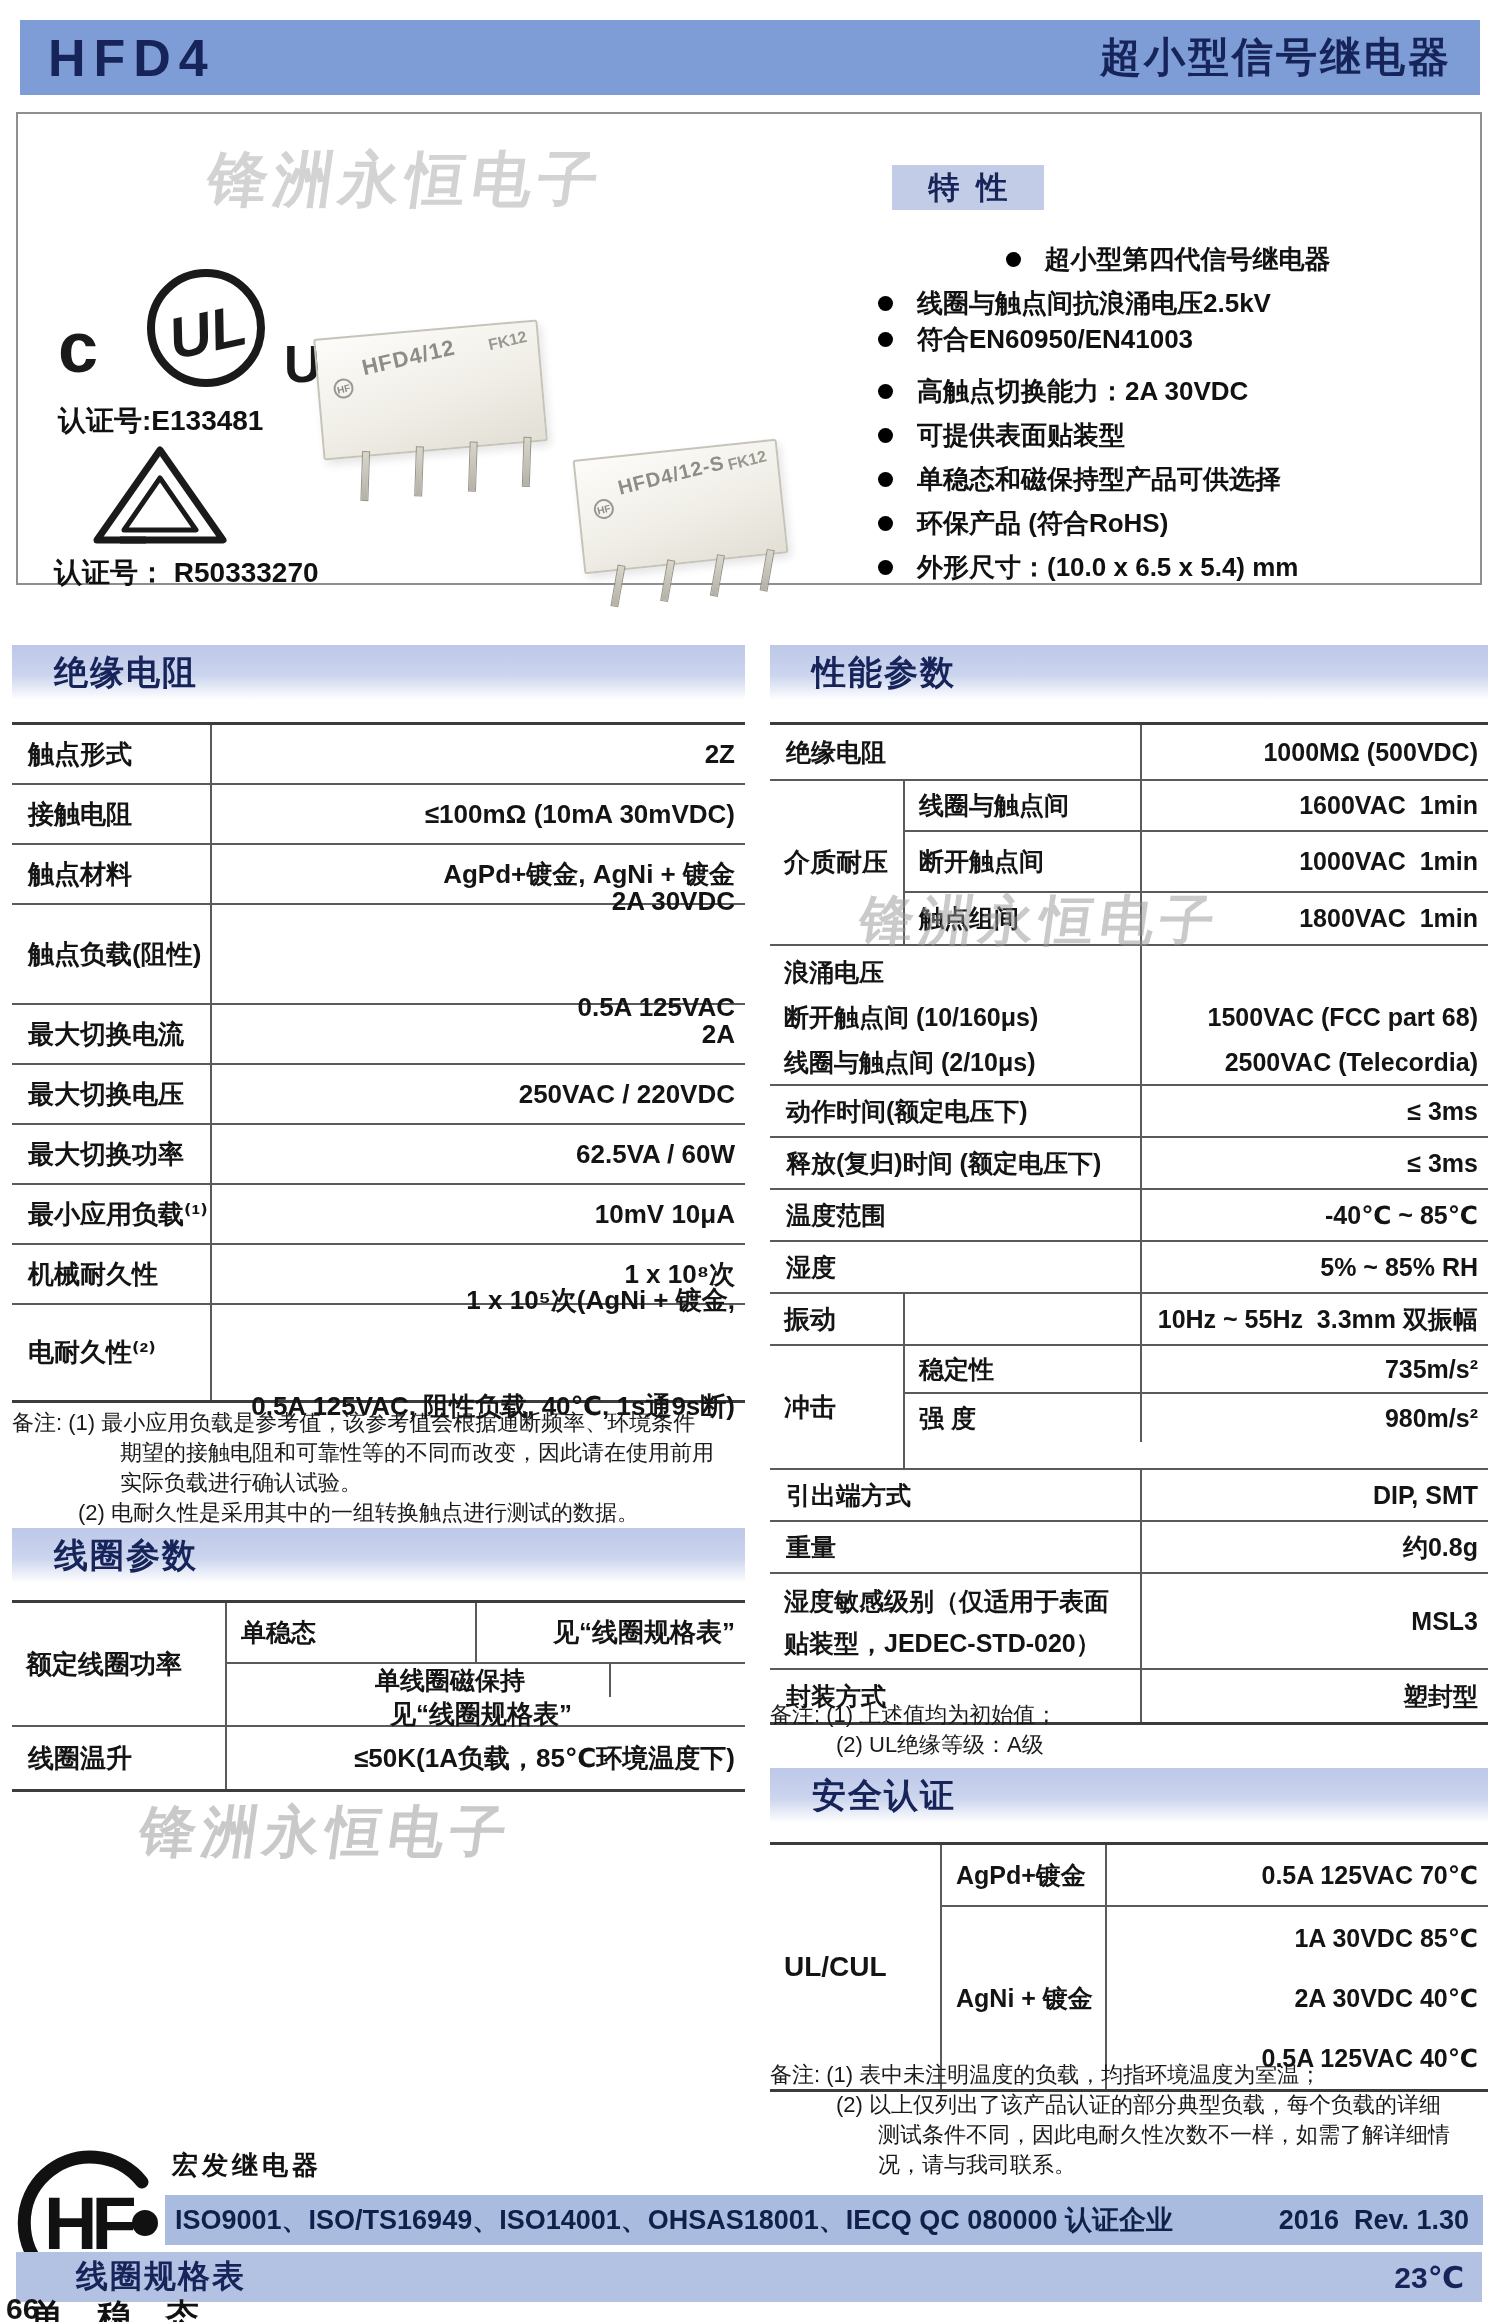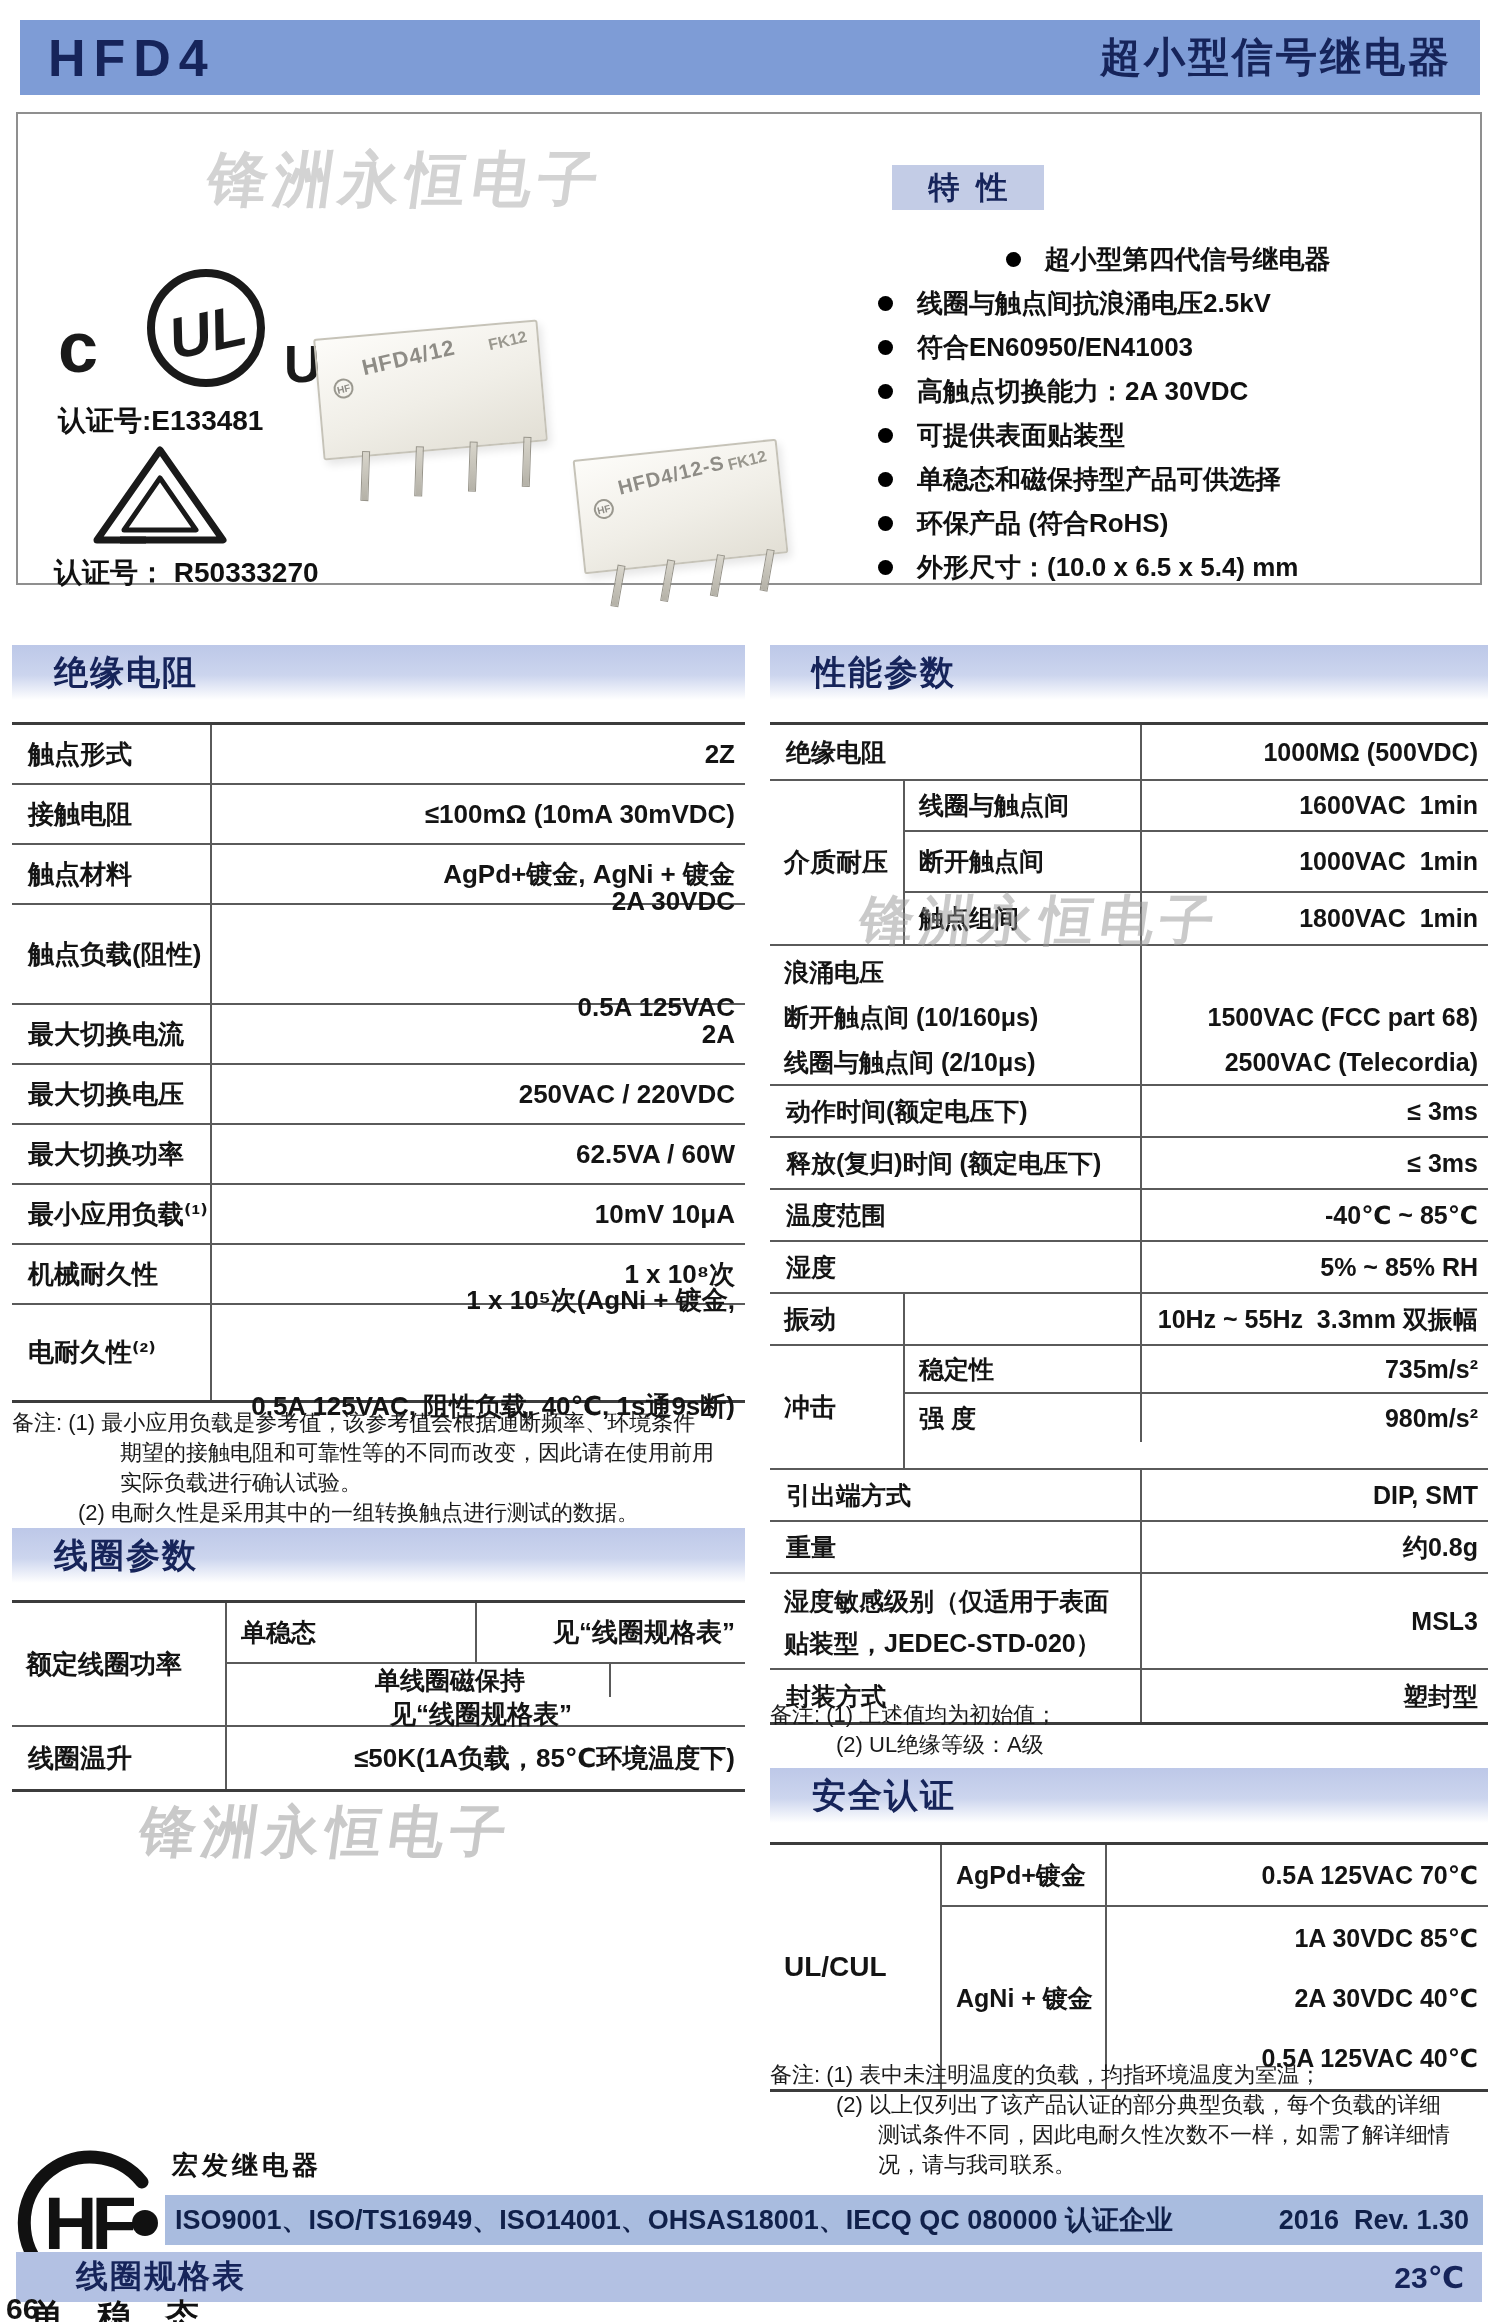--- a/index.html
+++ b/index.html
@@ -125,21 +125,21 @@
 
     <div class="features-title">特  性</div>
     <div class="feature-item" style="top:130px;justify-content:center;">
       <div class="bullet"></div>
       <div class="feature-text">超小型第四代信号继电器</div>
     </div>
     <div class="feature-item" style="top:174px;">
       <div class="bullet"></div>
       <div class="feature-text">线圈与触点间抗浪涌电压2.5kV</div>
     </div>
-    <div class="feature-item" style="top:218px;">
+    <div class="feature-item" style="top:210px;">
       <div class="bullet"></div>
       <div class="feature-text">符合EN60950/EN41003</div>
     </div>
     <div class="feature-item" style="top:262px;">
       <div class="bullet"></div>
       <div class="feature-text">高触点切换能力：2A 30VDC</div>
     </div>
     <div class="feature-item" style="top:306px;">
       <div class="bullet"></div>
       <div class="feature-text">可提供表面贴装型</div>

